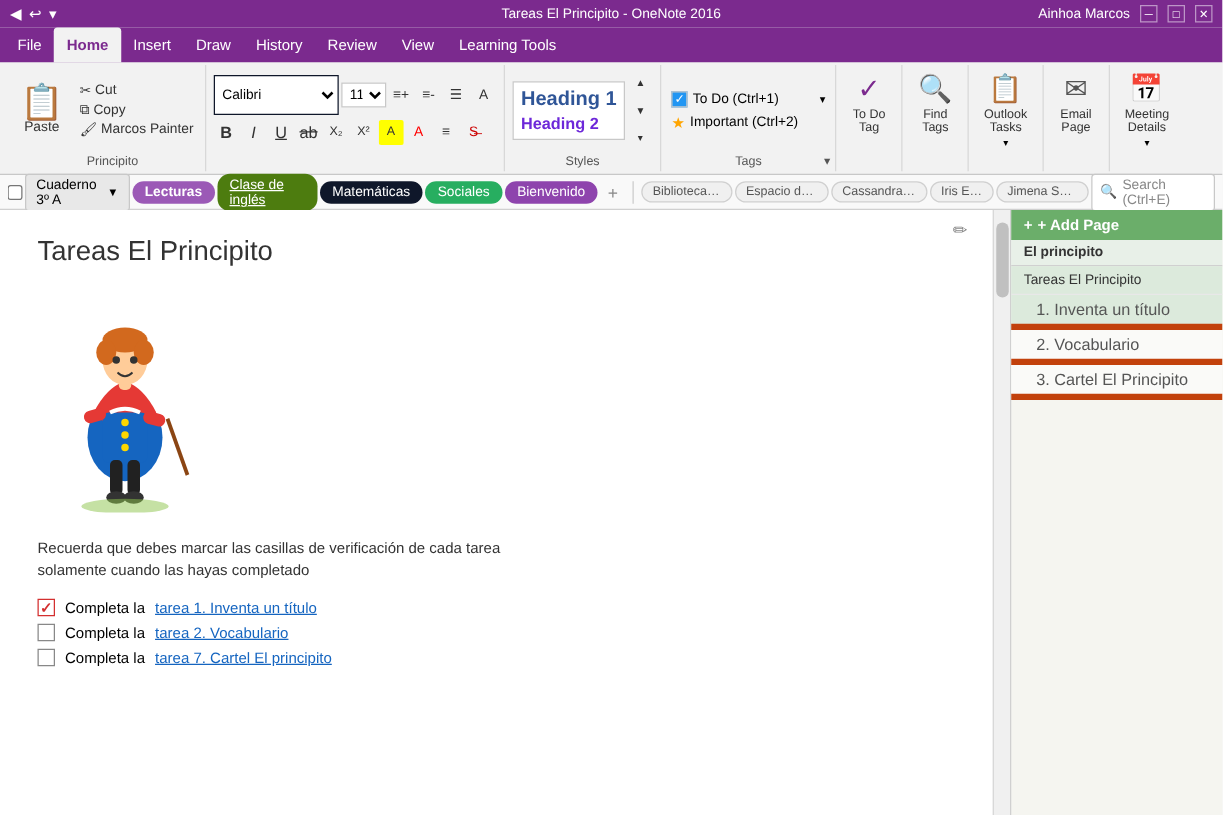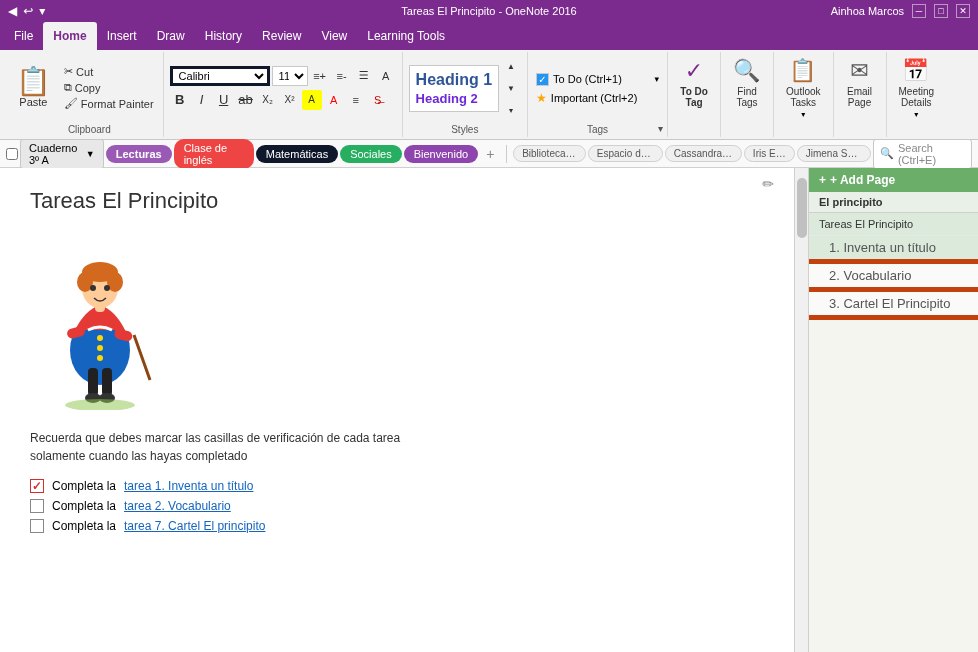--- a/index.html
+++ b/index.html
@@ -90,21 +90,21 @@
     .clipboard-small-btns { display: flex; flex-direction: column; gap: 1px; justify-content: center; }
     .small-ribbon-btn {
       display: flex; align-items: center; gap: 3px;
       padding: 1px 3px; cursor: pointer; border-radius: 2px; font-size: 11px; color: #333;
     }
 
     
     .font-group { min-width: 160px; }
     .font-row { display: flex; align-items: center; gap: 2px; margin-bottom: 2px; width: 100%; }
     .font-select {
-      border: 3px solid #0f172a; background: white; height: 20px; font-size: 11px;
+      border: 1px solid #0f172a; background: white; height: 32px; font-size: 11px;
       padding: 0 2px; cursor: pointer; min-width: 100px;
     }
     .size-select { border: 1px solid #c8c8c8; background: white; height: 20px; font-size: 11px; padding: 0 2px; width: 36px; }
     .format-btn {
       width: 20px; height: 20px; border: 1px solid transparent; background: transparent;
       display: flex; align-items: center; justify-content: center; cursor: pointer; font-size: 13px;
       border-radius: 2px; color: #333;
     }
     .format-btn.bold { font-weight: bold; }
     .format-btn.italic { font-style: italic; }
@@ -276,25 +276,25 @@
         <div class="small-ribbon-btn">
           <span>✂</span>
           <span>Cut</span>
         </div>
         <div class="small-ribbon-btn">
           <span>⧉</span>
           <span>Copy</span>
         </div>
         <div class="small-ribbon-btn">
           <span>🖌</span>
-          <span>Format Painter</span>
+          <span>Marcos Painter</span>
         </div>
       </div>
     </div>
-    <span class="ribbon-group-label">Clipboard</span>
+    <span class="ribbon-group-label">Principito</span>
   </div>
 
   <div class="ribbon-group font-group" style="min-width:185px;align-items:flex-start;padding-bottom:14px;">
     <div style="flex:1;width:100%;display:flex;flex-direction:column;gap:2px;justify-content:center;">
       <div class="font-row">
         <select class="font-select">
           <option>Calibri</option>
         </select>
         <select class="size-select">
           <option>11</option>
@@ -348,21 +348,21 @@
     </div>
     <div style="position:absolute;bottom:2px;right:4px;">
       <span style="font-size:10px;cursor:pointer;color:#555;">▾</span>
     </div>
     <span class="ribbon-group-label">Tags</span>
   </div>
 
   <div class="ribbon-group" style="min-width:48px;padding-bottom:14px;">
     <div class="large-ribbon-btn">
       <div style="font-size:22px;color:#7B2A8E;">✓</div>
-      <div class="label" style="font-size:10px;text-align:center;color:#333;font-weight:bold;">To Do<br>Tag</div>
+      <div class="label" style="font-size:10px;text-align:center;color:#333;">To Do<br>Tag</div>
     </div>
   </div>
 
   <div class="ribbon-group" style="min-width:48px;padding-bottom:14px;">
     <div class="large-ribbon-btn">
       <div style="font-size:22px;color:#555;">🔍</div>
       <div class="label" style="font-size:10px;text-align:center;color:#333;">Find<br>Tags</div>
     </div>
   </div>
 
@@ -391,21 +391,21 @@
 
 </div>
 
 <div class="toolbar-strip">
   <input type="checkbox" style="width: 12px; height: 12px;">
   <div class="notebook-breadcrumb">
     <span>Cuaderno 3º A</span>
     <span style="font-size:9px;">▼</span>
   </div>
   <div class="section-tab active-tab" style="background:#9B59B6;">Lecturas</div>
-  <div class="section-tab" style="background:#ef4444;">Clase de inglés</div>
+  <div class="section-tab" style="background:#4d7c0f;text-decoration:underline;">Clase de inglés</div>
   <div class="section-tab" style="background:#0f172a;text-align:right;">Matemáticas</div>
   <div class="section-tab" style="background:#27AE60;">Sociales</div>
   <div class="section-tab" style="background:#8E44AD;">Bienvenido</div>
   <div class="add-section-btn">+</div>
   <div style="width:1px;background:#ccc;height:18px;margin:0 4px;"></div>
   <div class="notebook-pill">Biblioteca de ...</div>
   <div class="notebook-pill">Espacio de co...</div>
   <div class="notebook-pill">Cassandra Ow...</div>
   <div class="notebook-pill">Iris Estes</div>
   <div class="notebook-pill">Jimena Serrano</div>

